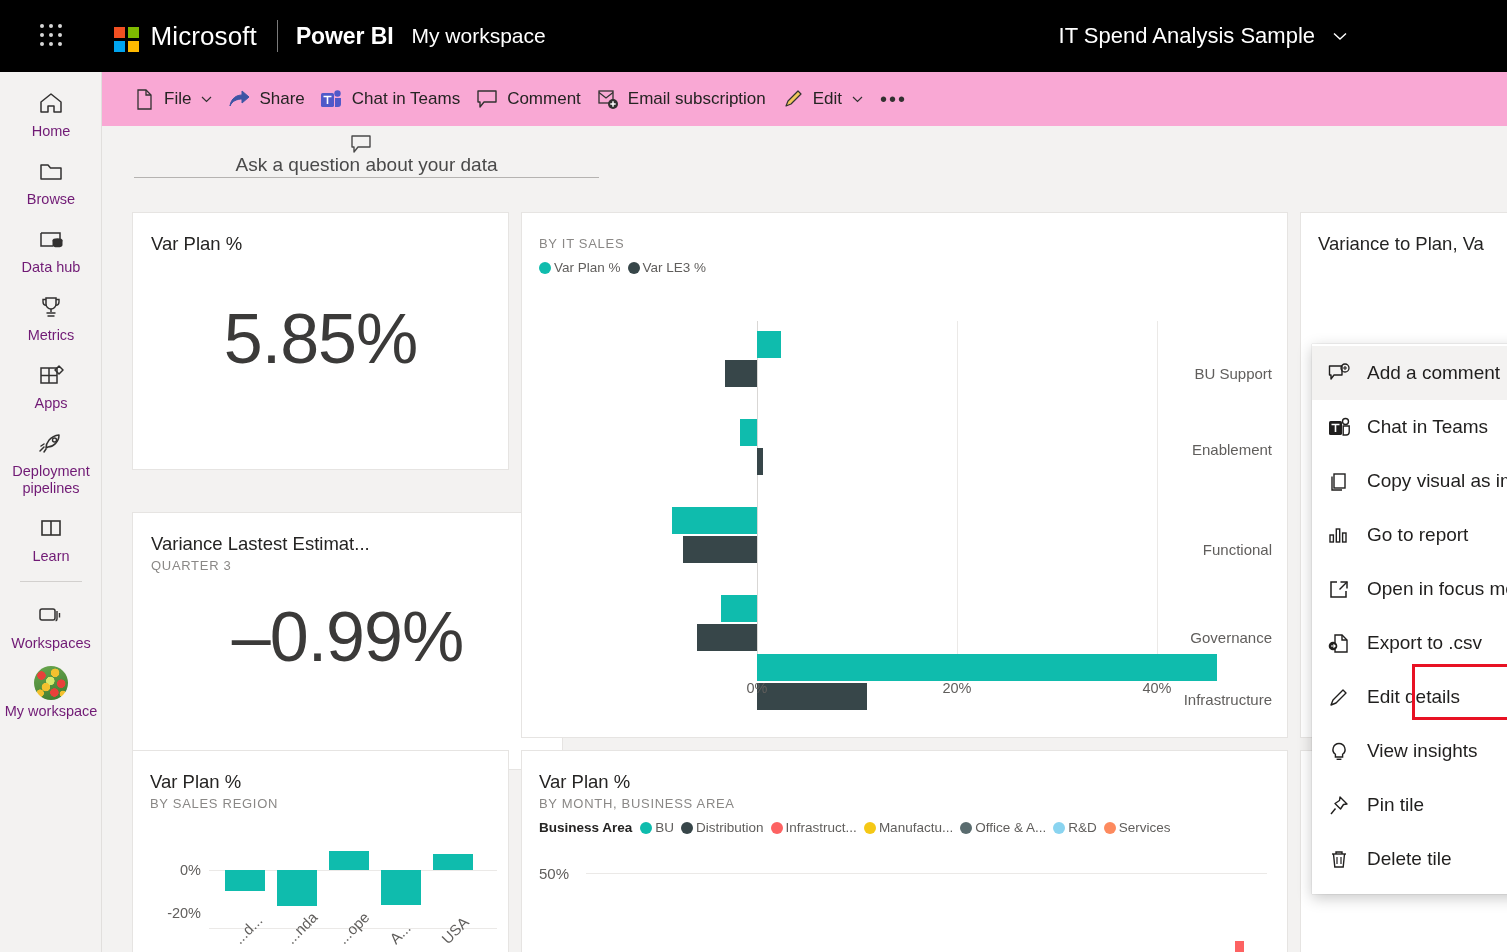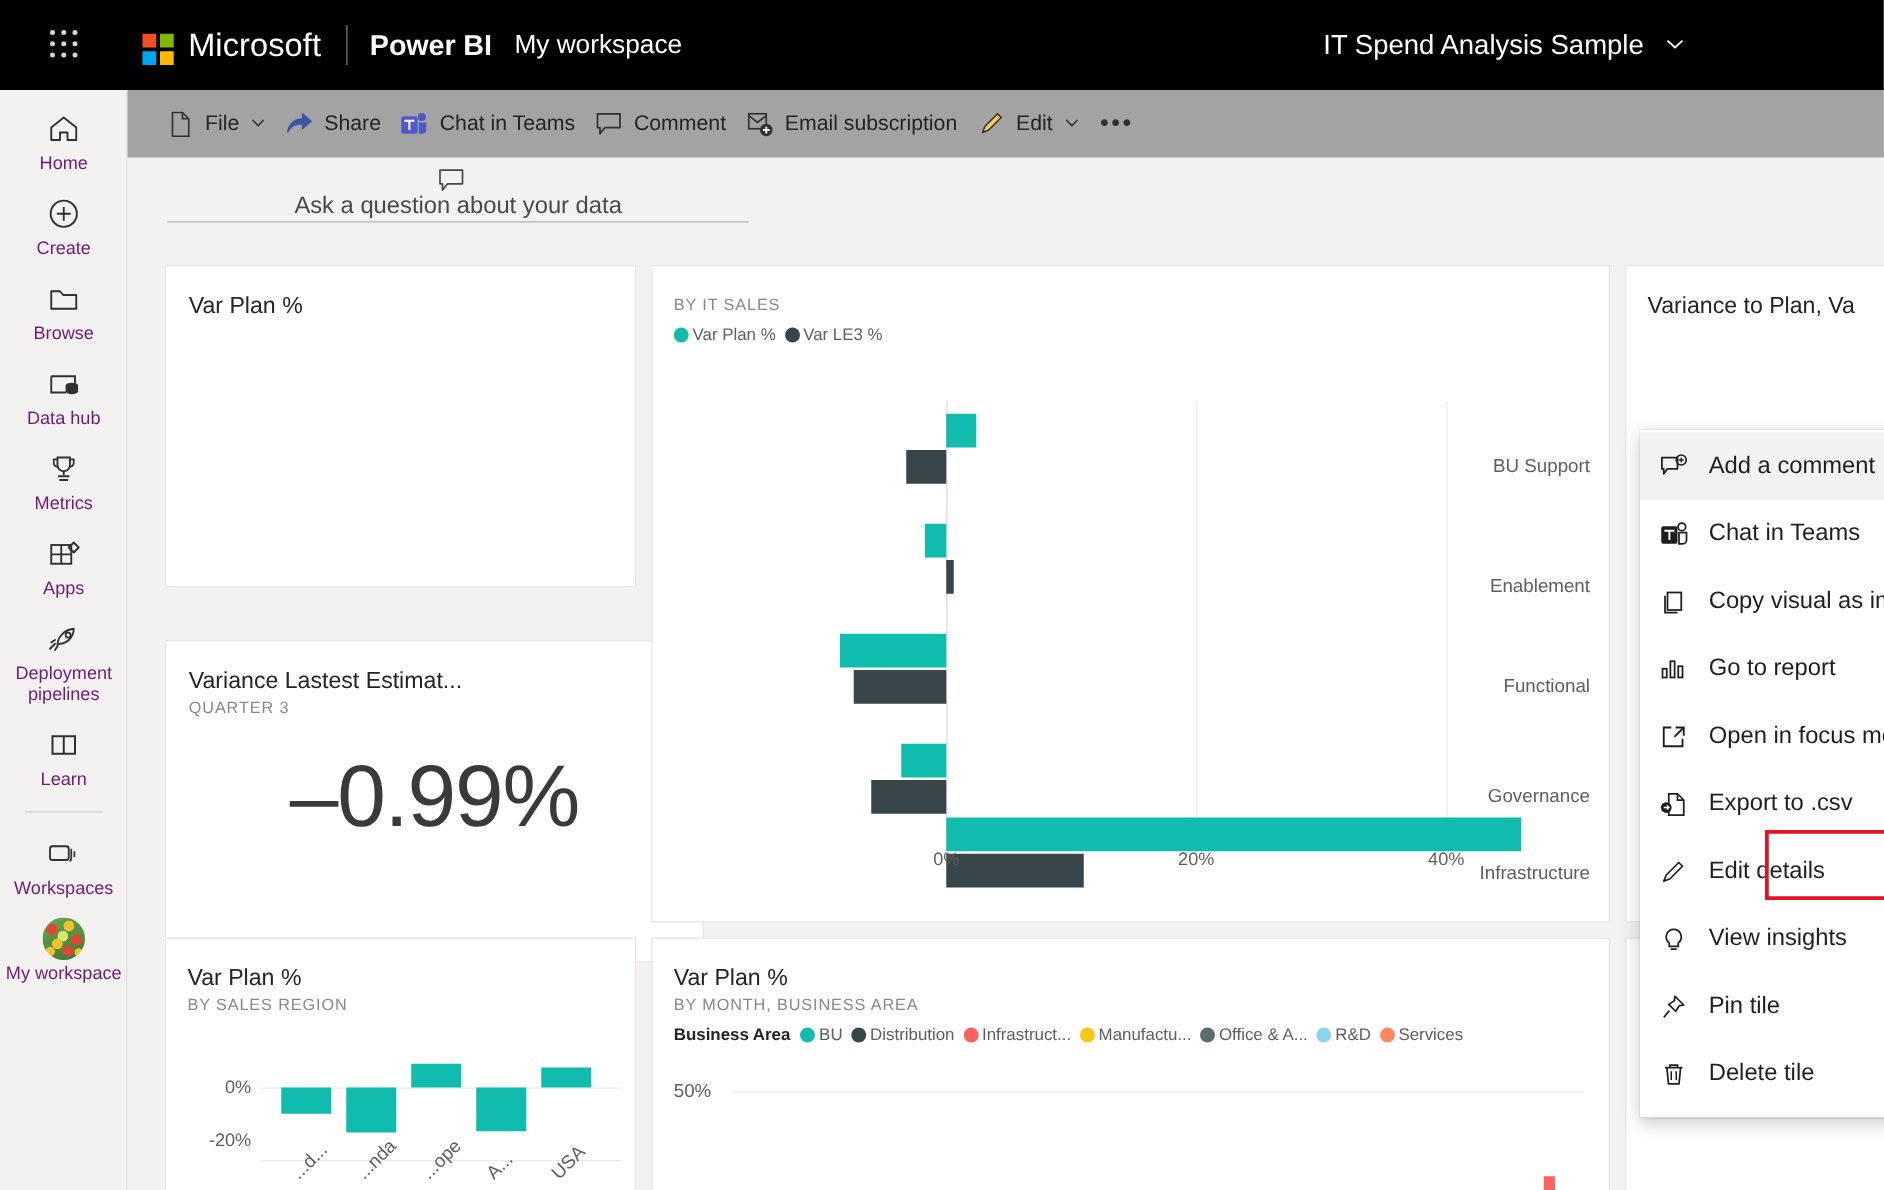--- a/index.html
+++ b/index.html
@@ -50,21 +50,21 @@
       radial-gradient(circle at 48% 44%, #d8e86a 0 4px, transparent 4.5px),
       radial-gradient(circle at 85% 82%, #f2c12e 0 3px, transparent 3.5px),
       linear-gradient(160deg, #6aa84f, #3d7a2e);
   }
 
   
   #canvas { position: absolute; left: 102px; top: 72px; width: 1405px; height: 880px; background: #f3f2f1; }
 
   
   #toolbar { position: absolute; left: 0; top: 0; width: 1405px; height: 54px;
-             display: flex; align-items: center; padding-left: 22px; background: #a3a3a3; }
+             display: flex; align-items: center; padding-left: 22px; background: #f9a8d4; }
   .tb-item { display: flex; align-items: center; height: 40px; padding: 0 7px; cursor: pointer; color: #323130; }
   .tb-ico { display: flex; align-items: center; justify-content: center; width: 26px; height: 24px; }
   .tb-lbl { font-size: 17px; margin-left: 7px; color: #252423; }
   .tb-chev { font-size: 11px; margin-left: 10px; color: #323130; }
   #tb-more { font-size: 20px; letter-spacing: 2px; color: #323130; padding: 0 10px; cursor: pointer; }
 
   
   #qna { position: absolute; left: 32px; top: 62px; width: 465px; height: 44px;
          border-bottom: 1px solid #b5b3b1; display: flex; align-items: center; cursor: text; flex-direction: column; }
   #qna-ico { margin-right: 11px; display: flex; }
@@ -176,29 +176,20 @@
 
   <div class="nav-item">
     <span class="nav-ico">
       <svg width="26" height="24" viewBox="0 0 26 24">
           <path d="M3 11 L13 3 L23 11 V21 H16 V15 H10 V21 H3 Z" fill="none" stroke="#323130" stroke-width="1.5" stroke-linejoin="round"></path>
         </svg>
     </span>
     <span class="nav-lbl">Home</span>
   </div>
 
-  <div class="nav-item">
-    <span class="nav-ico">
-      <svg width="26" height="26" viewBox="0 0 26 26">
-          <circle cx="13" cy="13" r="10.5" fill="none" stroke="#323130" stroke-width="1.5"></circle>
-          <path d="M13 7.5 V18.5 M7.5 13 H18.5" stroke="#323130" stroke-width="1.5"></path>
-        </svg>
-    </span>
-    <span class="nav-lbl">Create</span>
-  </div>
 
   <div class="nav-item">
     <span class="nav-ico">
       <svg width="26" height="23" viewBox="0 0 26 23">
           <path d="M3 5 H10 L12.5 8 H23 V19 H3 Z" fill="none" stroke="#323130" stroke-width="1.5" stroke-linejoin="round"></path>
         </svg>
     </span>
     <span class="nav-lbl">Browse</span>
   </div>
 
@@ -353,20 +344,21 @@
           <path d="M2 2 H20 V13 H8 L4 18 V13 H2 Z" fill="none" stroke="#4a4a4a" stroke-width="1.4" stroke-linejoin="round"></path>
         </svg>
     </span>
     <span id="qna-ph">Ask a question about your data</span>
   </div>
 
   <div class="tile" id="tile-kpi1">
     <div class="kpi-head">
       <div class="tile-title">Var Plan %</div>
     </div>
+    <div class="kpi-val">5.85%</div>
   </div>
 
   <div class="tile" id="tile-kpi2">
     <div class="kpi-head">
       <div class="tile-title">Variance Lastest Estimat...</div>
       <div class="tile-sub">QUARTER 3</div>
     </div>
     <div class="kpi-val">–0.99%</div>
   </div>
 
@@ -388,21 +380,21 @@
     <div id="bar-plot">
 
       <div class="gridline" style="left:218px;background:#d9d7d5"></div>
       <div class="gridline" style="left:418px"></div>
       <div class="gridline" style="left:618px"></div>
 
       <div class="cat-lbl" style="top:52px;width:113px">BU Support</div>
       <div class="bar" style="left:218px;top:10px;width:24px;background:#0fbcad"></div>
       <div class="bar" style="left:186px;top:39px;width:32px;background:#374649"></div>
 
-      <div class="cat-lbl" style="top:148px;width:113px">Enablement</div>
+      <div class="cat-lbl" style="top:128px;width:113px">Enablement</div>
       <div class="bar" style="left:201px;top:98px;width:17px;background:#0fbcad"></div>
       <div class="bar" style="left:218px;top:127px;width:6px;background:#374649"></div>
 
       <div class="cat-lbl" style="top:228px;width:113px">Functional</div>
       <div class="bar" style="left:133px;top:186px;width:85px;background:#0fbcad"></div>
       <div class="bar" style="left:144px;top:215px;width:74px;background:#374649"></div>
 
       <div class="cat-lbl" style="top:316px;width:113px">Governance</div>
       <div class="bar" style="left:182px;top:274px;width:36px;background:#0fbcad"></div>
       <div class="bar" style="left:158px;top:303px;width:60px;background:#374649"></div>

